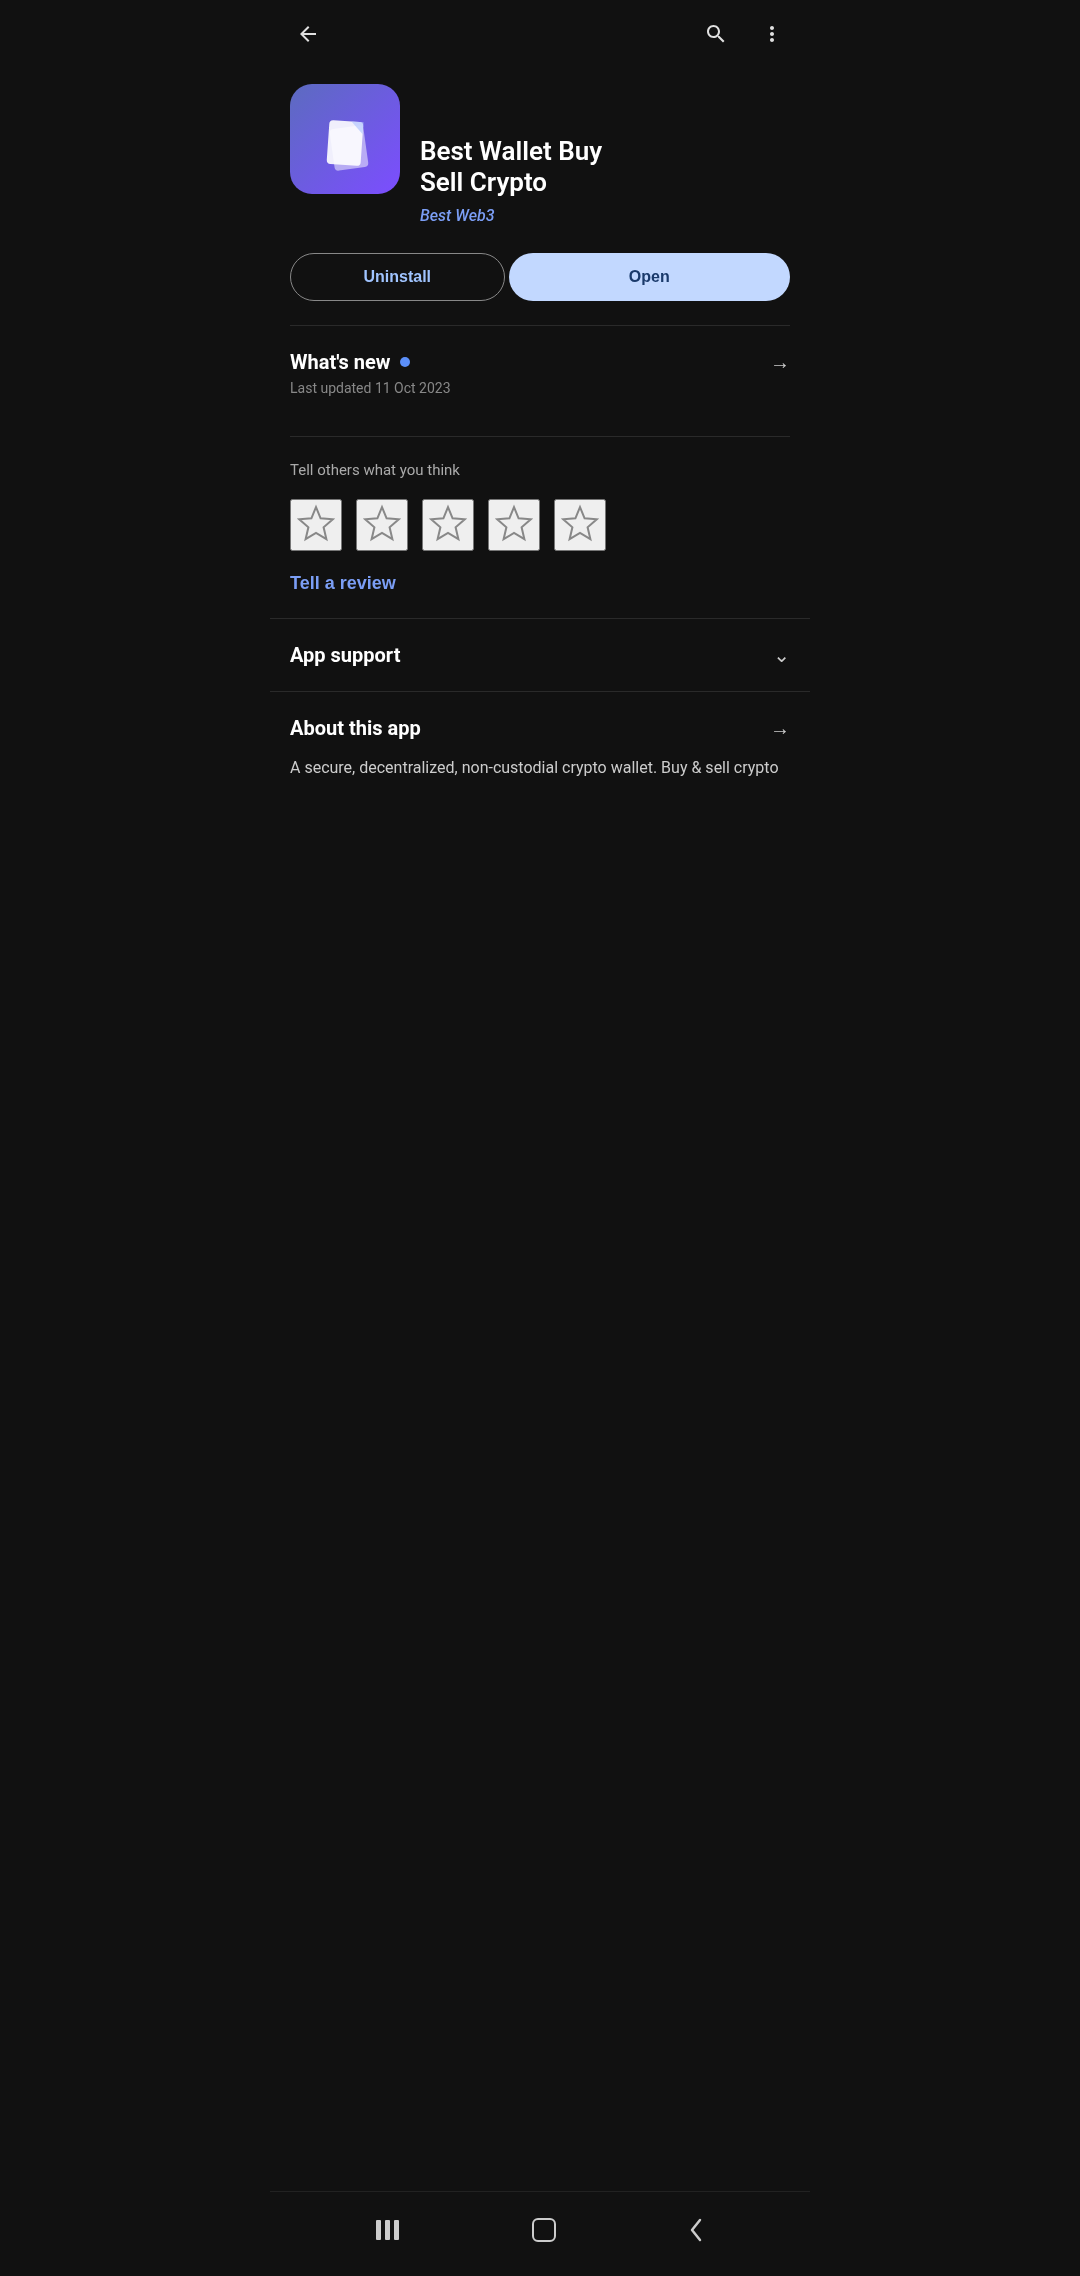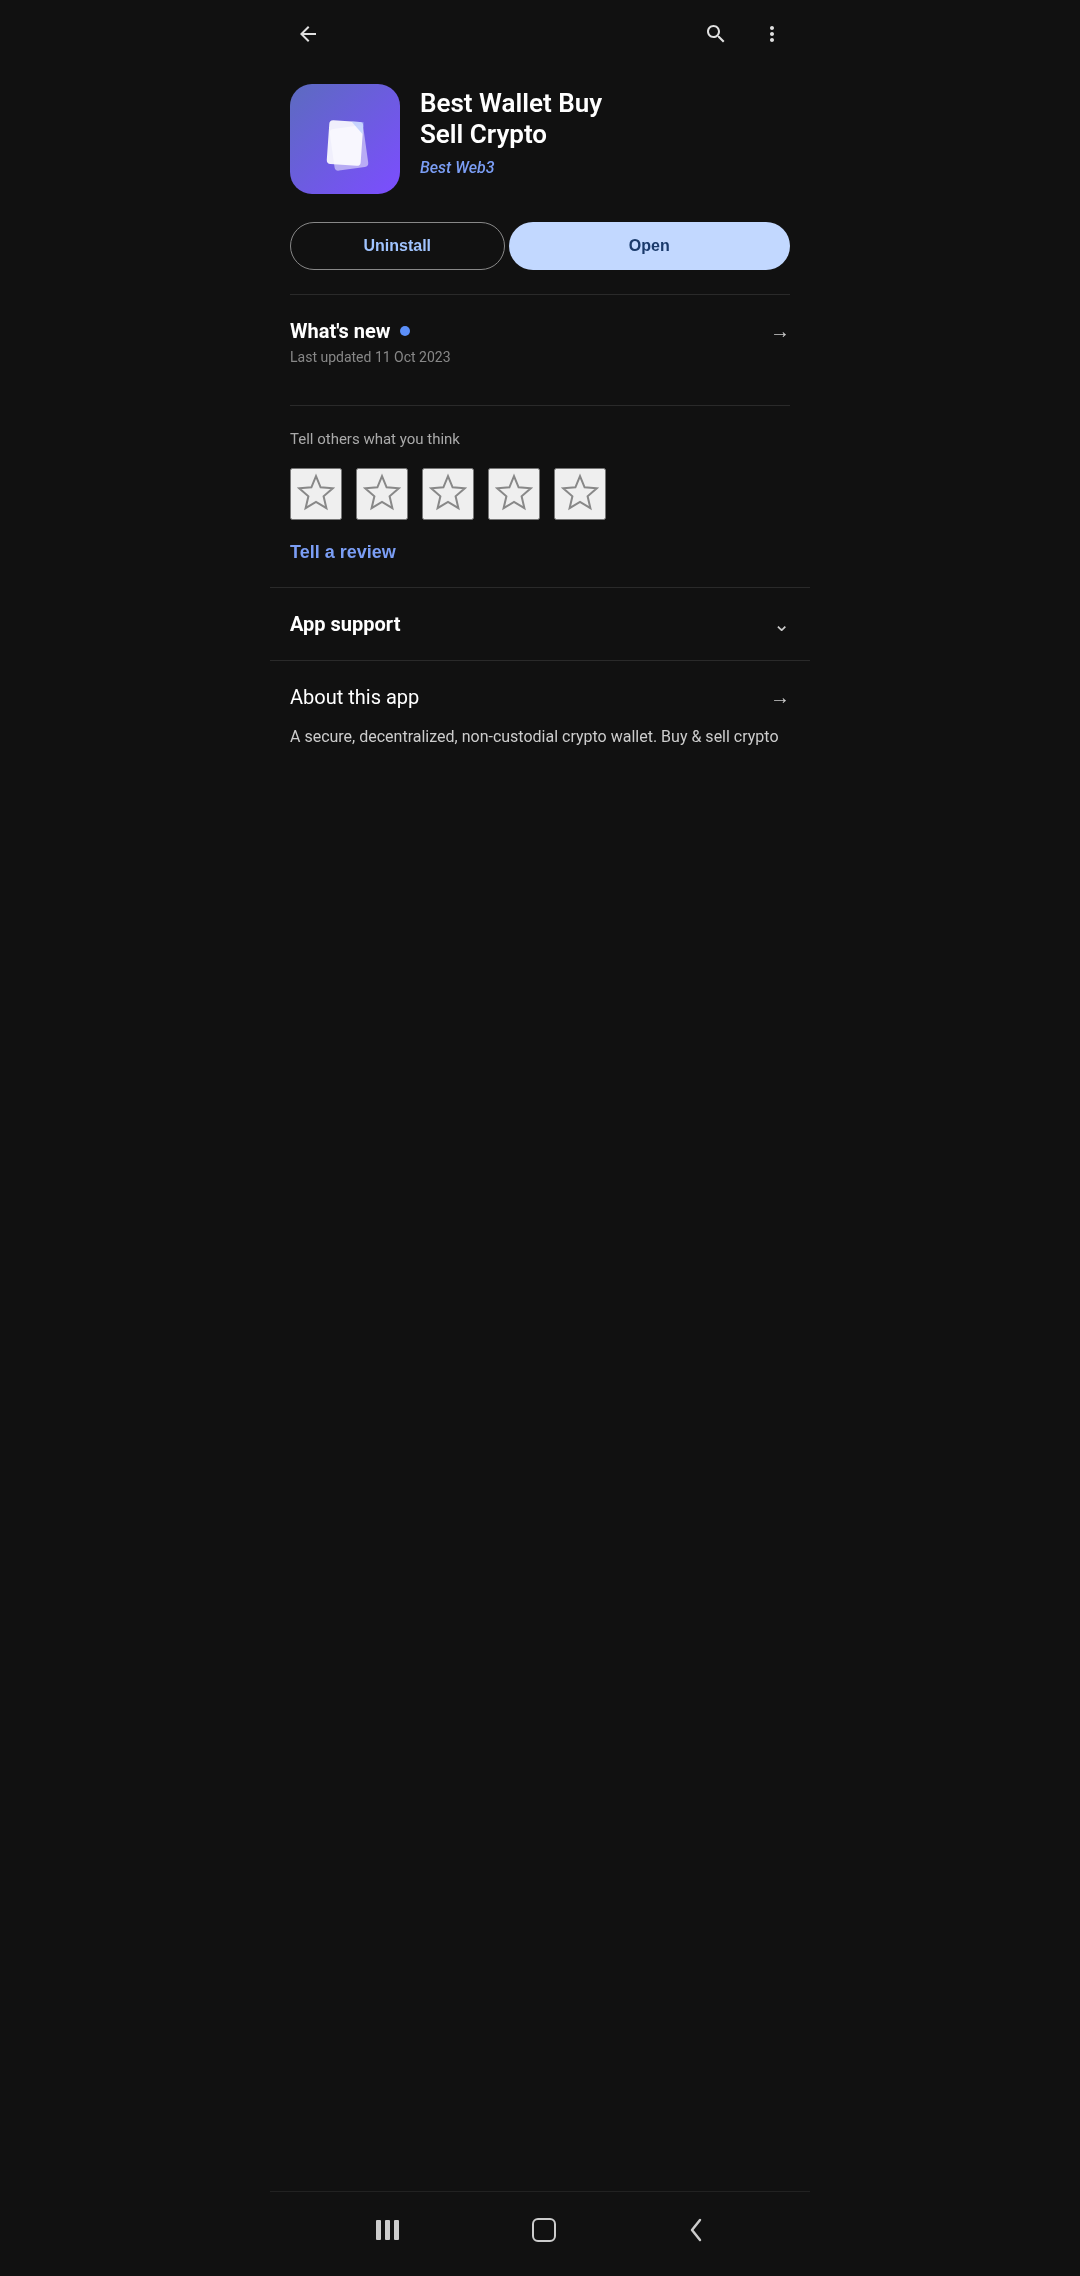--- a/index.html
+++ b/index.html
@@ -76,20 +76,21 @@
     }
 
     .app-icon-inner {
       width: 70px;
       height: 70px;
     }
 
     .app-info {
       flex: 1;
       padding-top: 4px;
+      margin-top: 48px;
     }
 
     .app-name {
       font-size: 26px;
       font-weight: 600;
       color: #ffffff;
       line-height: 1.2;
       margin-bottom: 8px;
     }
 
@@ -273,21 +274,21 @@
     .about-header {
       display: flex;
       align-items: center;
       justify-content: space-between;
       margin-bottom: 16px;
       cursor: pointer;
     }
 
     .about-title {
       font-size: 20px;
-      font-weight: 400;
+      font-weight: 700;
       color: #ffffff;
     }
 
     .about-body {
       font-size: 16px;
       color: #cccccc;
       line-height: 1.5;
     }
 
     

